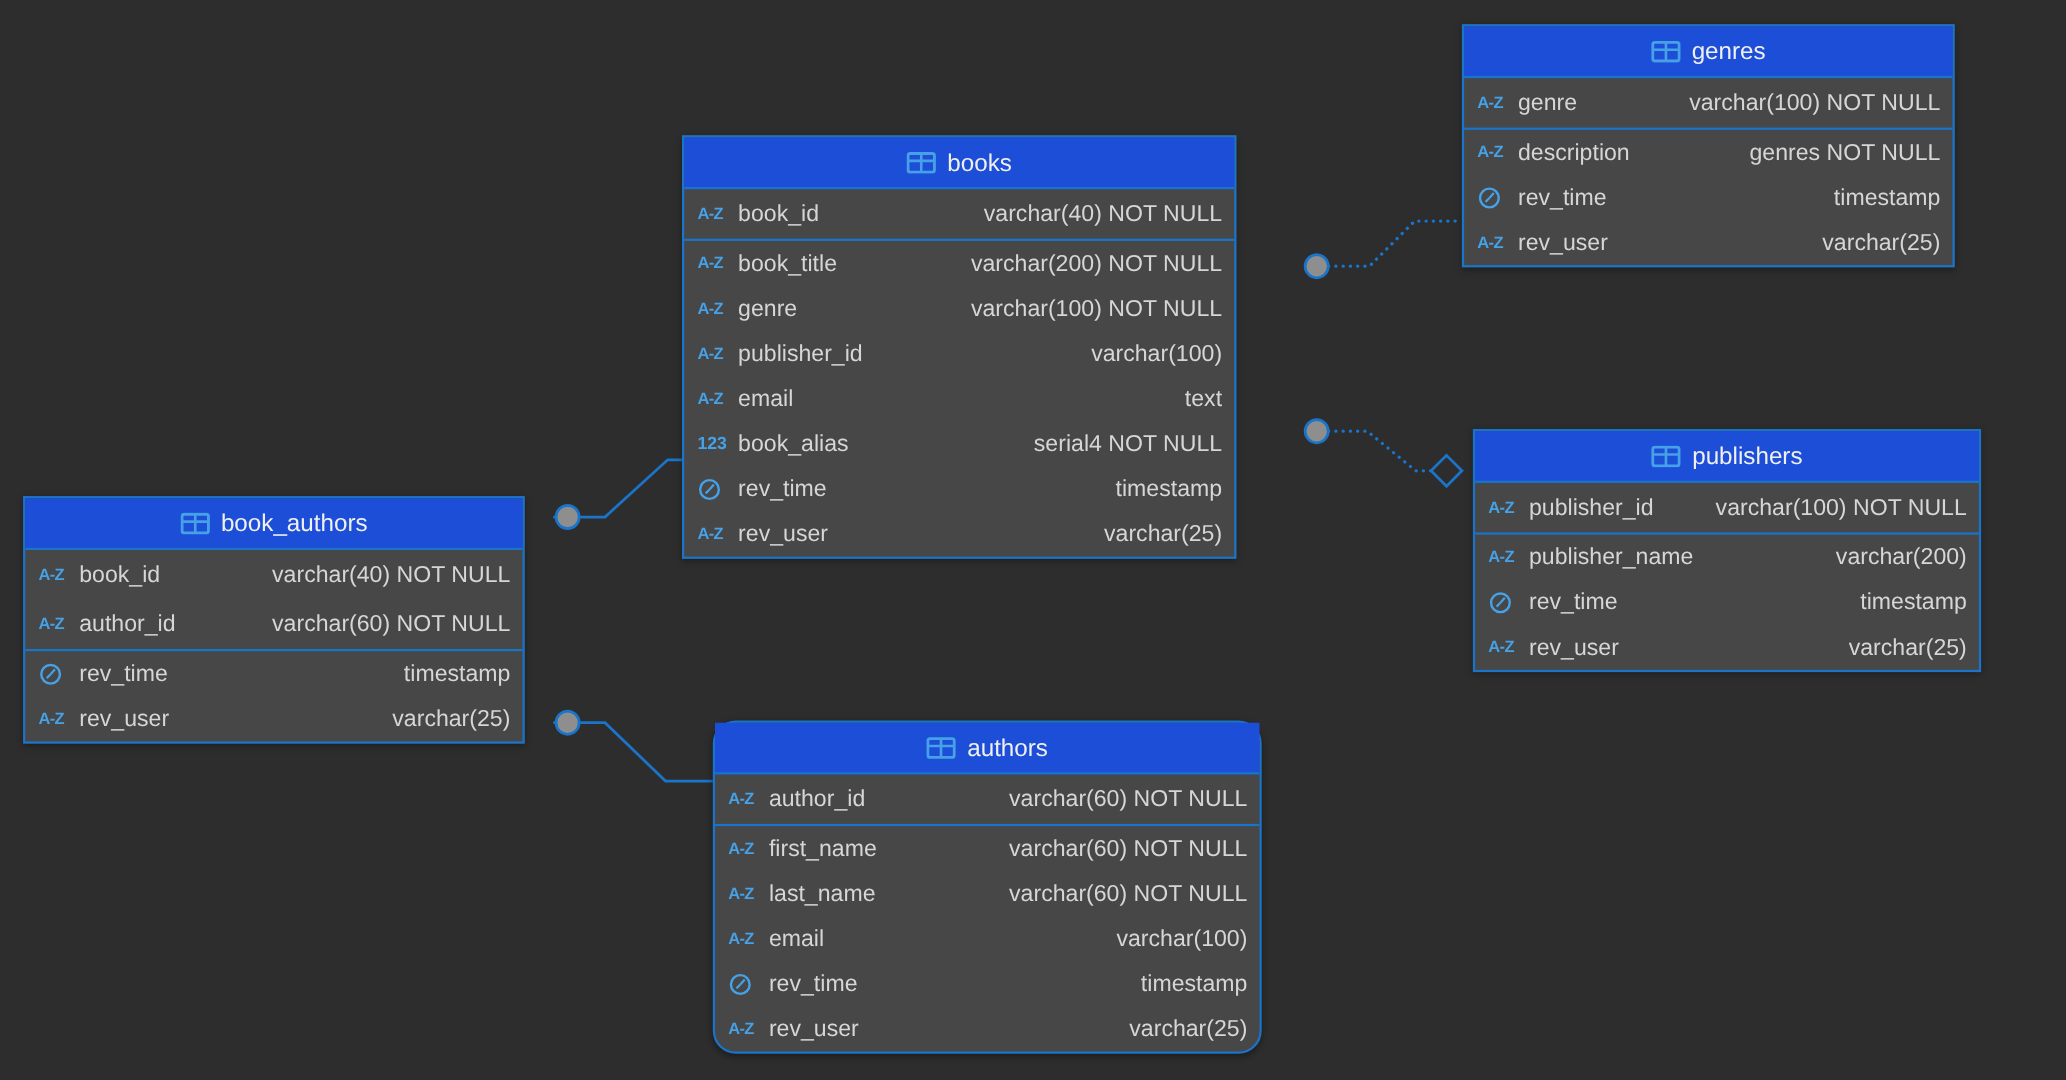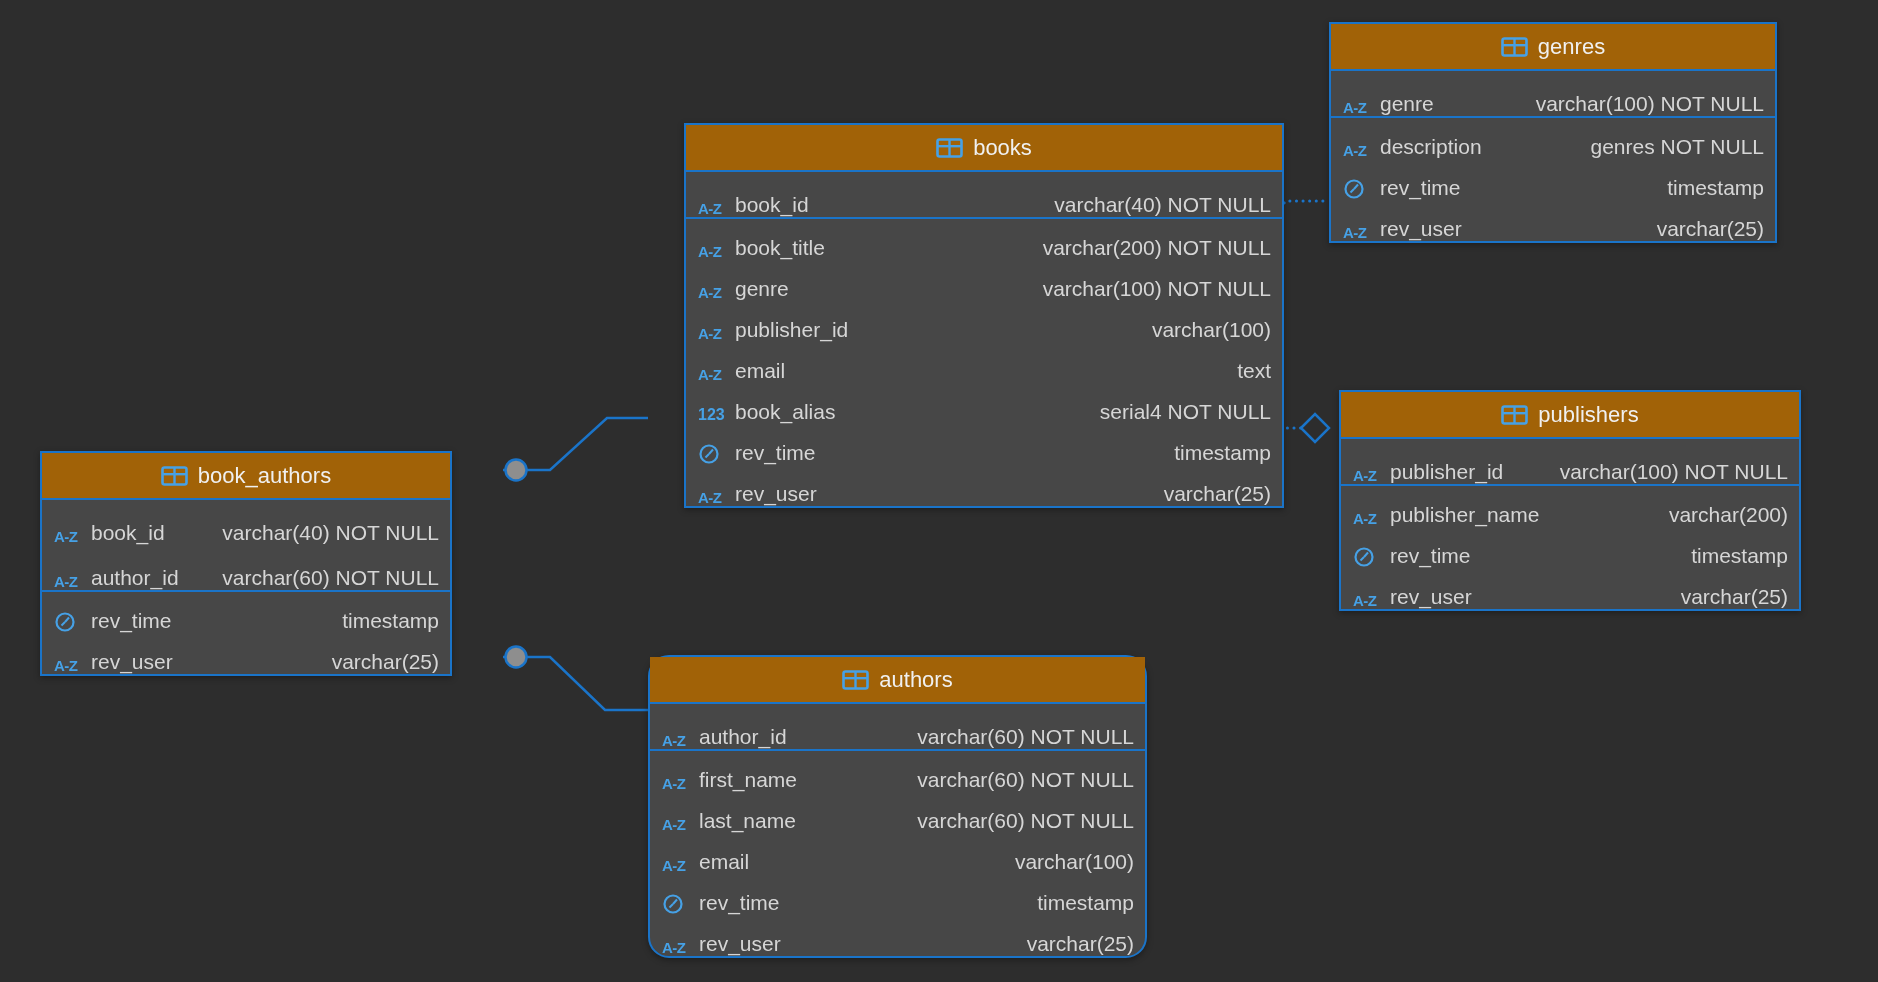--- a/index.html
+++ b/index.html
@@ -14,28 +14,28 @@
   .wire.dotted{stroke-width:3;stroke-dasharray:0.1 6.5;stroke-linecap:round;}
   .handle{fill:#8e8e8e;stroke:#1a74c9;stroke-width:2.5;}
   .diamond{fill:#2d2d2d;stroke:#1a74c9;stroke-width:2.5;}
 
   .table{
     position:absolute;background:#474747;
     border:2px solid #1a74c9;box-sizing:border-box;
     box-shadow:0 2px 6px rgba(0,0,0,.35);
   }
   .thead{
-    height:47px;background:#a16207;border-bottom:2px solid #1a74c9;
+    height:47px;background:#1d4ed8;border-bottom:2px solid #1a74c9;
     display:flex;align-items:center;justify-content:center;gap:10px;
     color:#f0f0f0;font-size:22px;box-sizing:border-box;
   }
   .ticon{display:flex;align-items:center;}
   .pk-section{border-bottom:2px solid #1a74c9;}
   .trow{
-    height:41px;display:flex;align-items:flex-end;
+    height:41px;display:flex;align-items:center;
     padding:0 11px 0 12px;color:#d6d6d6;font-size:21px;box-sizing:border-box;
   }
   .pk-section .trow{height:45px;}
   .cicon{
     width:37px;flex:none;color:#46a1e6;font-weight:700;
     font-size:15px;letter-spacing:-0.6px;display:flex;align-items:center;
   }
   .cicon.num{font-size:16px;font-weight:700;letter-spacing:0;}
   .cname{white-space:nowrap;}
   .ctype{margin-left:auto;white-space:nowrap;text-align:right;}
@@ -50,21 +50,21 @@
     <path class="wire" d="M503 657 L550 657 L605 710 L648 710"></path>
     <path class="wire dotted" d="M1188 242 L1245 242 L1286 201 L1329 201"></path>
     <path class="wire dotted" d="M1188 392 L1243 392 L1287 428 L1301 428"></path>
     <path class="diamond" d="M1301 428 L1315 414 L1329 428 L1315 442 Z"></path>
     <circle class="handle" cx="516" cy="470" r="10.5"></circle>
     <circle class="handle" cx="516" cy="657" r="10.5"></circle>
     <circle class="handle" cx="1197" cy="242" r="10.5"></circle>
     <circle class="handle" cx="1197" cy="392" r="10.5"></circle>
   </svg>
 
-  <div class="table" style="left:684px;top:123px;width:600px;">
+  <div class="table" style="left:620px;top:123px;width:504px;">
     <div class="thead">
       <span class="ticon">
         <svg width="27" height="20" viewBox="0 0 27 20">
             <rect x="1.5" y="1.5" width="24" height="17" rx="2" fill="none" stroke="#46a1e6" stroke-width="2.6"></rect>
             <line x1="1.5" y1="8.2" x2="25.5" y2="8.2" stroke="#46a1e6" stroke-width="2.4"></line>
             <line x1="13.5" y1="1.5" x2="13.5" y2="18.5" stroke="#46a1e6" stroke-width="2.4"></line>
           </svg>
       </span>
       <span>books</span>
     </div>
@@ -199,21 +199,21 @@
         <span class="ctype">timestamp</span>
       </div>
       <div class="trow">
         <span class="cicon">A-Z</span>
         <span class="cname">rev_user</span>
         <span class="ctype">varchar(25)</span>
       </div>
     </div>
   </div>
 
-  <div class="table" style="left:21px;top:451px;width:412px;margin-left:19px;">
+  <div class="table" style="left:21px;top:451px;width:456px;">
     <div class="thead">
       <span class="ticon">
         <svg width="27" height="20" viewBox="0 0 27 20">
             <rect x="1.5" y="1.5" width="24" height="17" rx="2" fill="none" stroke="#46a1e6" stroke-width="2.6"></rect>
             <line x1="1.5" y1="8.2" x2="25.5" y2="8.2" stroke="#46a1e6" stroke-width="2.4"></line>
             <line x1="13.5" y1="1.5" x2="13.5" y2="18.5" stroke="#46a1e6" stroke-width="2.4"></line>
           </svg>
       </span>
       <span>book_authors</span>
     </div>

